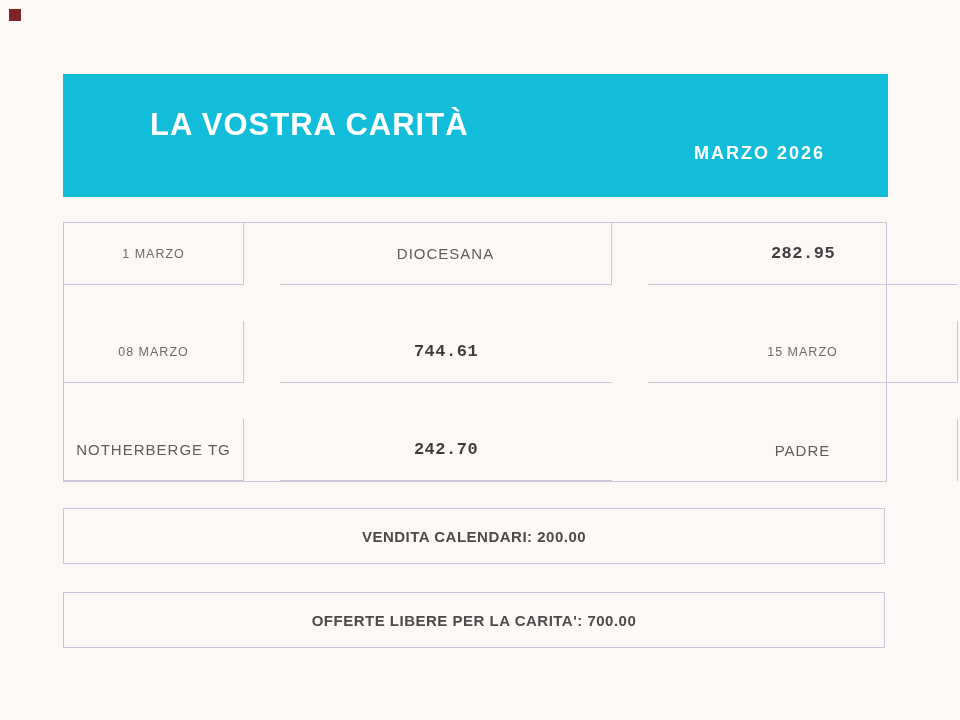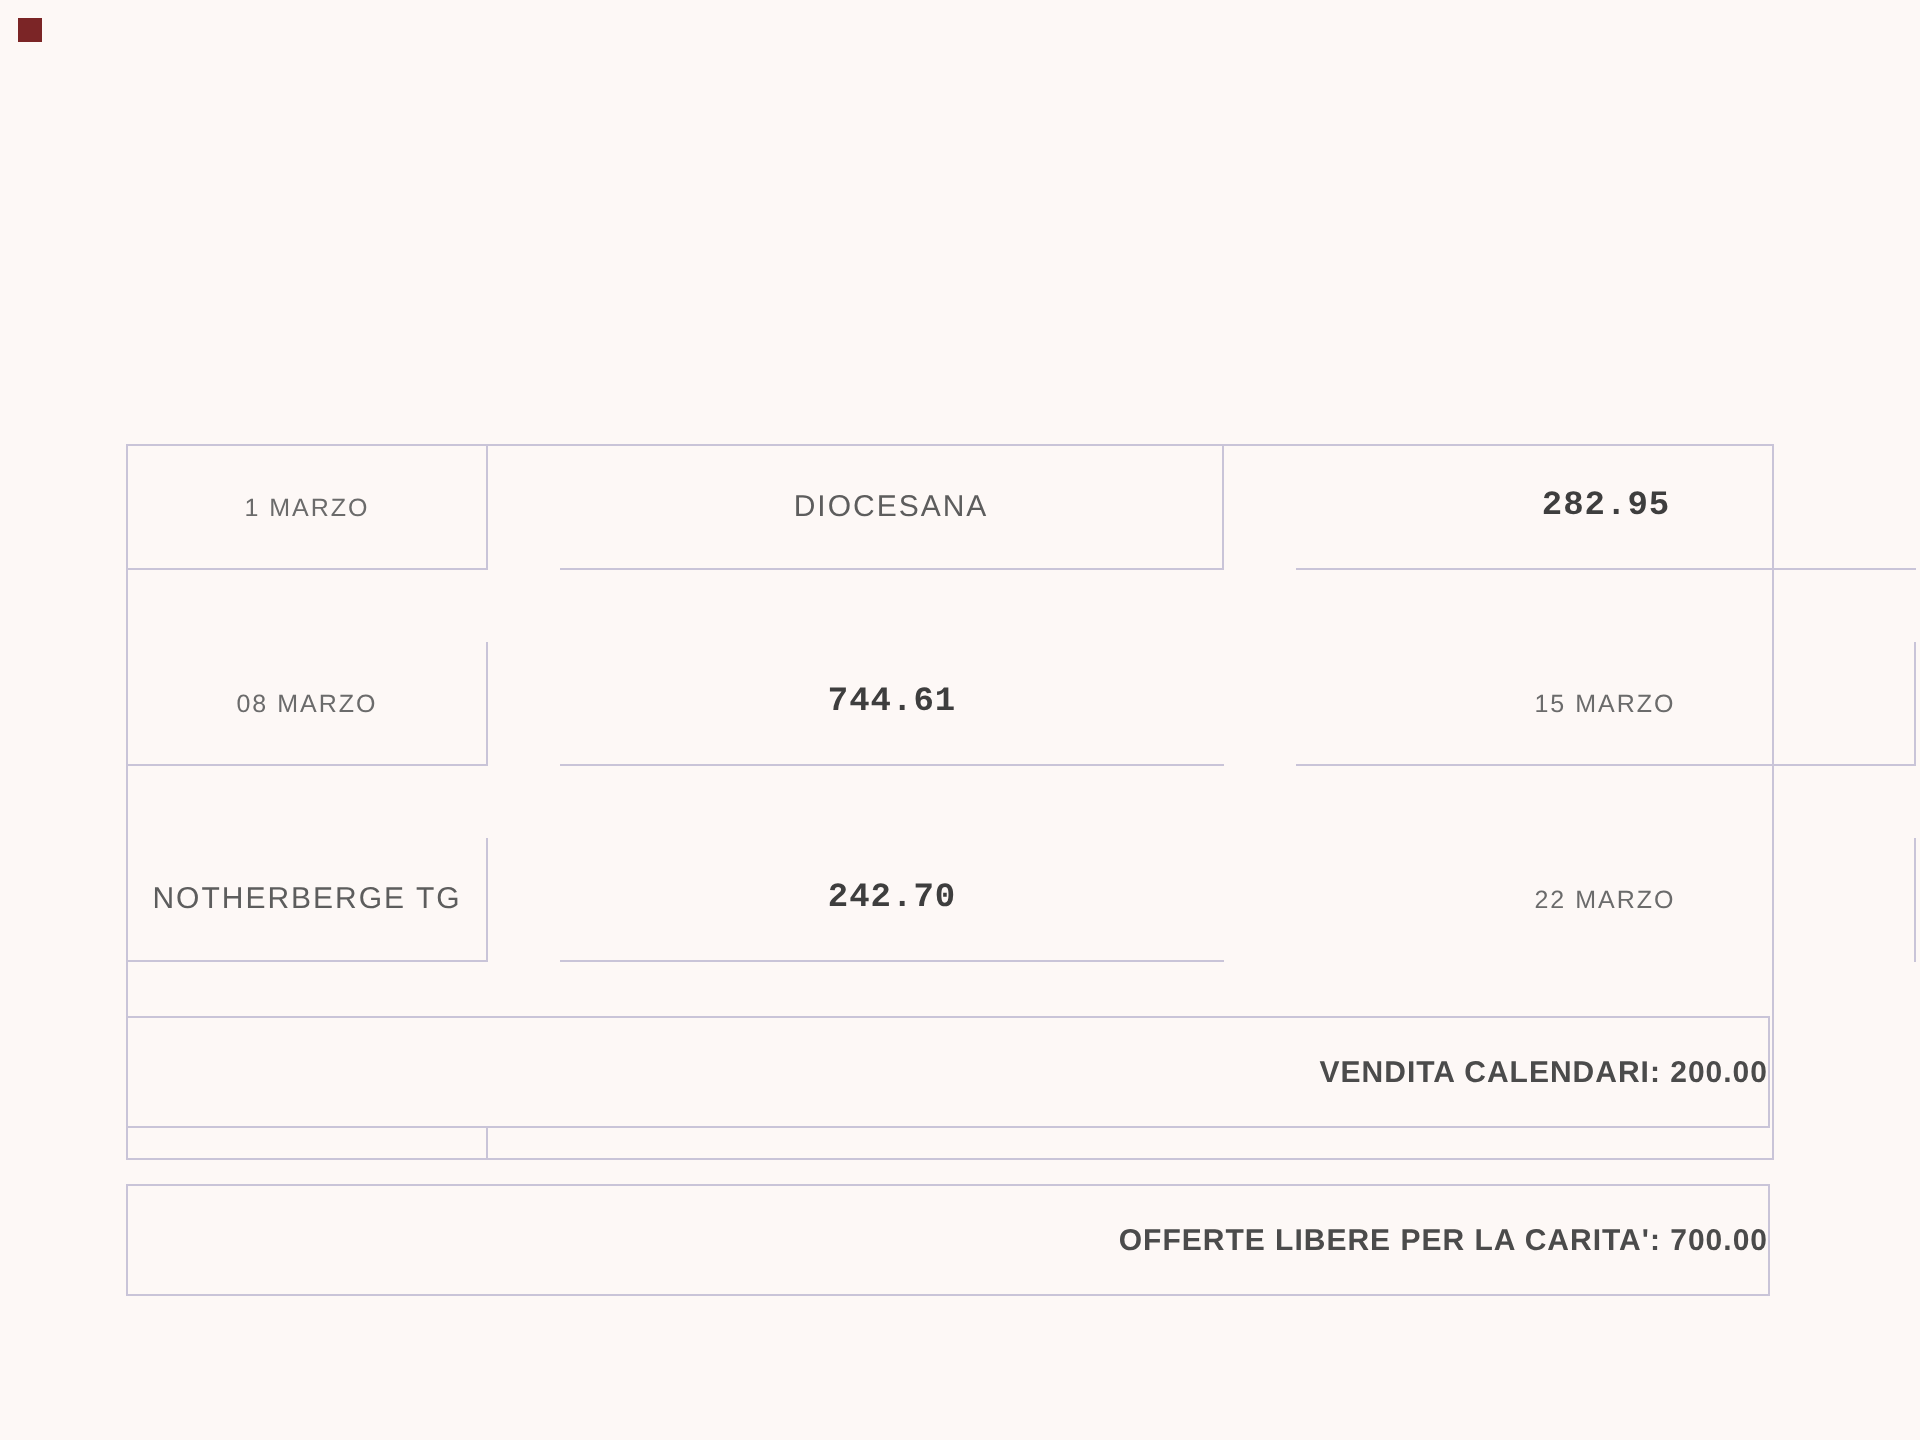--- a/index.html
+++ b/index.html
@@ -64,52 +64,55 @@
   .name-cell{
     font-size:15px;letter-spacing:1px;color:var(--name-text);
   }
   .amount-cell{
     font-size:17px;font-weight:bold;letter-spacing:0.5px;color:var(--amount-text);font-family:Liberation Mono, monospace;
   }
 
   .summary-box{
     position:absolute;left:63px;width:822px;height:56px;
     box-sizing:border-box;border:1px solid var(--table-border);
-    display:flex;align-items:center;justify-content:flex-end;
+    display:flex;align-items:center;justify-content:center;
     background:var(--page-background);
   }
   .summary-box.first{top:508px;}
   .summary-box.second{top:592px;}
   .summary-label{
     font-size:15px;font-weight:bold;letter-spacing:0.5px;
     color:var(--box-text);text-align:center;
   }
 </style>
 </head>
 <body>
 
 <div class="page">
 
   <div class="corner-marker"></div>
 
+  <header class="banner">
+    <h1 class="banner-title">LA VOSTRA CARITÀ</h1>
+    <div class="banner-subtitle">MARZO 2026</div>
+  </header>
 
   <div class="donations-table">
 
     <div class="cell date-cell">1 MARZO</div>
     <div class="cell name-cell">DIOCESANA</div>
     <div class="cell amount-cell last-col">282.95</div>
 
     <div class="cell date-cell">08 MARZO</div>
     <div class="cell amount-cell last-col">744.61</div>
 
     <div class="cell date-cell">15 MARZO</div>
     <div class="cell name-cell">NOTHERBERGE TG</div>
     <div class="cell amount-cell last-col">242.70</div>
 
-    <div class="cell date-cell last-row">22 MARZO</div>
     <div class="cell name-cell last-row">PADRE</div>
   </div>
 
   <div class="summary-box first">
     <span class="summary-label">VENDITA CALENDARI: 200.00</span>
   </div>
 
   <div class="summary-box second">
     <span class="summary-label">OFFERTE LIBERE PER LA CARITA': 700.00</span>
   </div>

